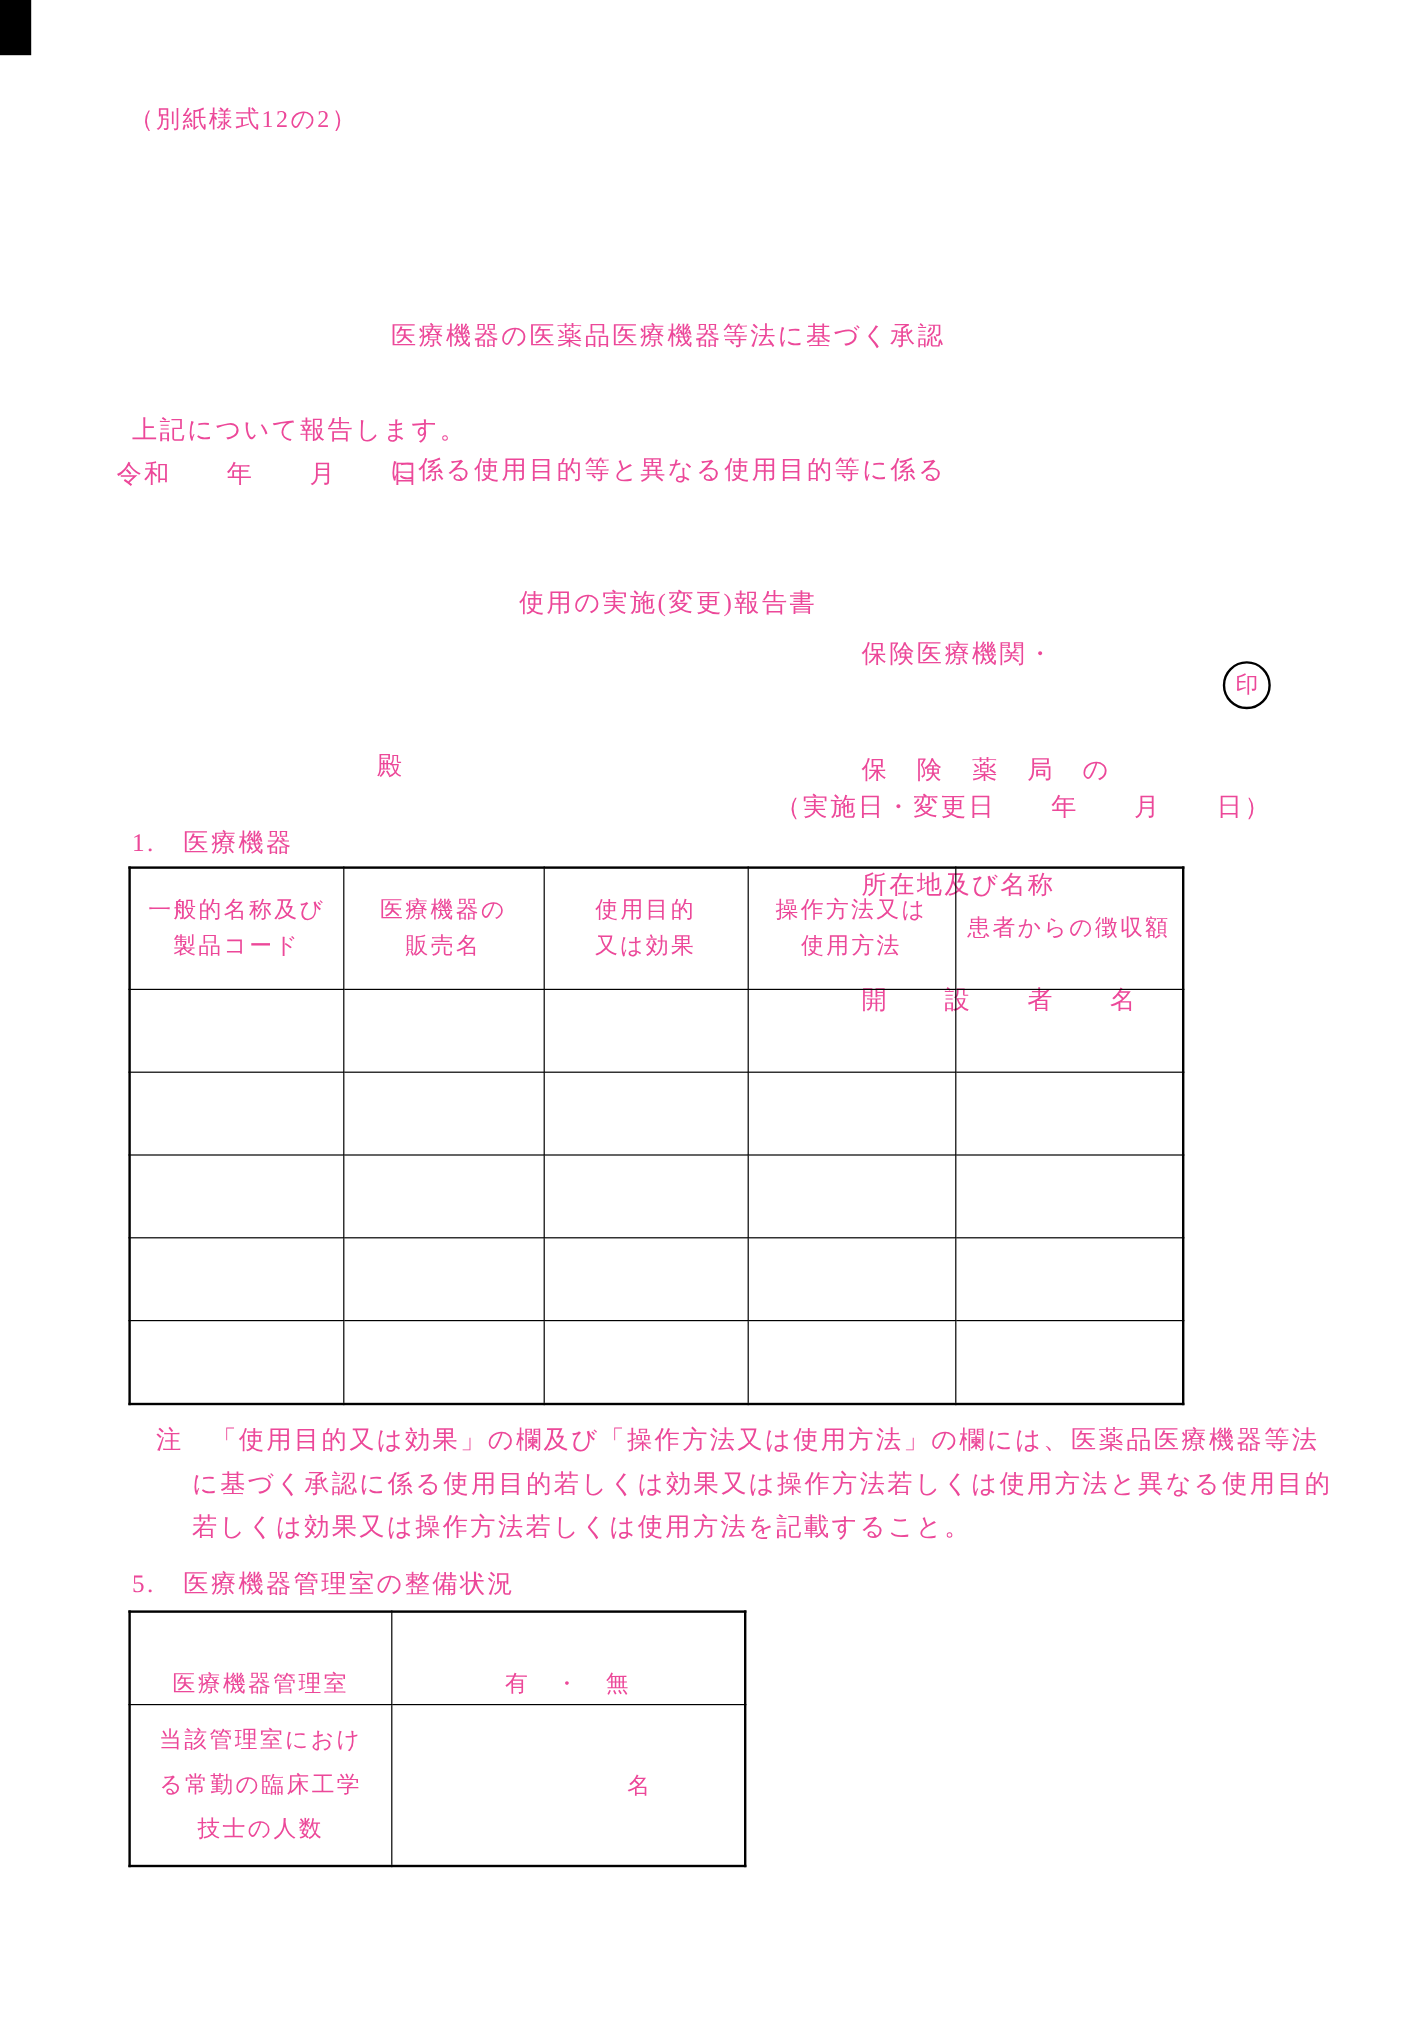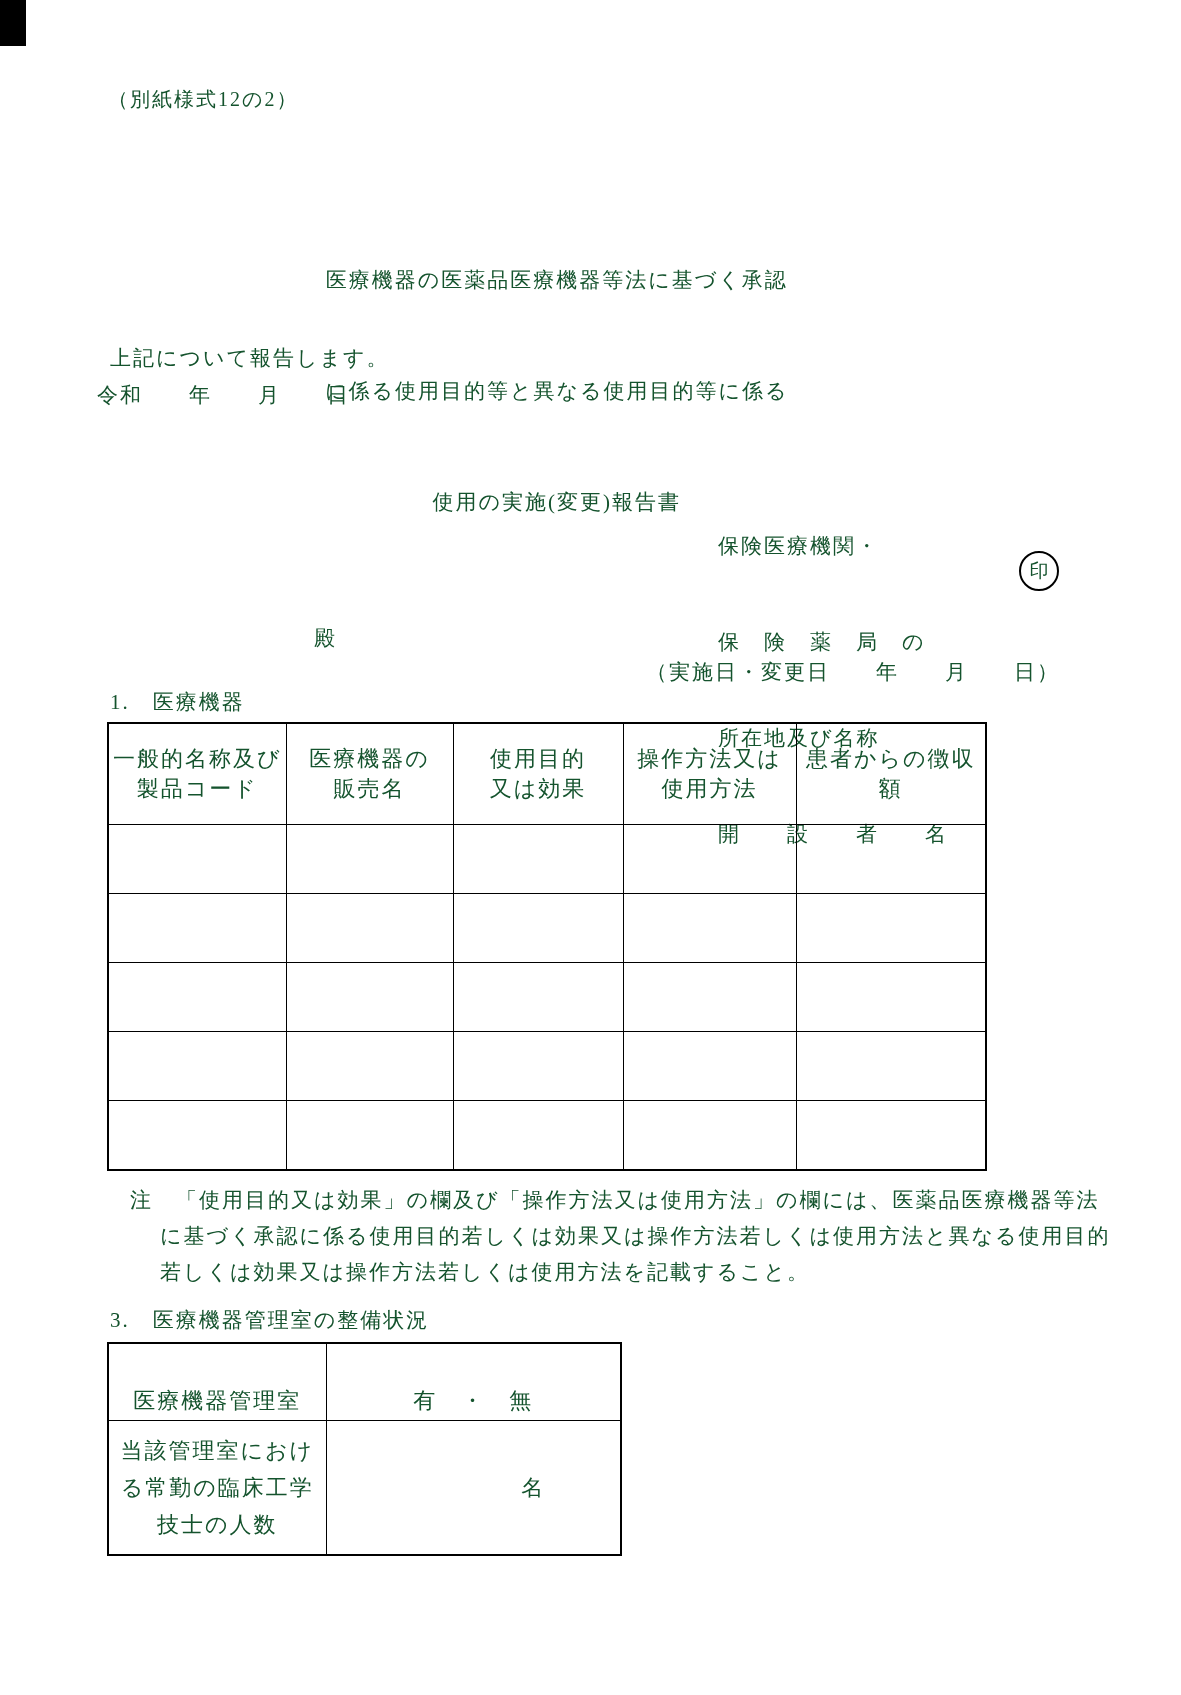--- a/index.html
+++ b/index.html
@@ -1,21 +1,21 @@
 <!DOCTYPE html>
 <html><head>
 <meta charset="utf-8">
 <style>
   html,body { margin:0; padding:0; background:#e8e8e8; }
   .page {
     position:relative;
     width:1181px; height:1695px;
     margin:0 auto;
     background:#ffffff;
-    color:#14532d;
+    color:#ec4899;
     font-family:"Liberation Serif","DejaVu Serif",serif;
     font-size:21px;
     letter-spacing:2px;
     overflow:hidden;
   }
   .abs { position:absolute; white-space:pre; }
   .corner-mark {
     position:absolute; left:0; top:0; width:26px; height:46px;
     background:#000;
   }
@@ -26,21 +26,21 @@
     width:36px; height:36px;
     border:2px solid #000; border-radius:50%;
     display:flex; align-items:center; justify-content:center;
     font-size:19px; letter-spacing:0;
   }
   table.form-table {
     position:absolute;
     border-collapse:collapse;
     border:2px solid #000;
     table-layout:fixed;
-    font-size:22px;
+    font-size:19px;
     letter-spacing:2px;
   }
   table.form-table td {
     border:1px solid #000;
     padding:0;
   }
   .t1 { left:107px; top:722px; width:878px; }
   .t1 td.hdr {
     height:100px; text-align:center; vertical-align:middle;
     white-space:pre-line; line-height:30px;
@@ -149,21 +149,21 @@
         <td class="body-cell"></td>
         <td class="body-cell"></td>
       </tr>
     </tbody>
   </table>
 
   <div class="note-line" style="left:130px; top:1186px;">注　「使用目的又は効果」の欄及び「操作方法又は使用方法」の欄には、医薬品医療機器等法</div>
   <div class="note-line" style="left:160px; top:1222px;text-align:right;">に基づく承認に係る使用目的若しくは効果又は操作方法若しくは使用方法と異なる使用目的</div>
   <div class="note-line" style="left:160px; top:1258px;">若しくは効果又は操作方法若しくは使用方法を記載すること。</div>
 
-  <div class="abs" style="left:110px; top:1306px;">3.　医療機器管理室の整備状況</div>
+  <div class="abs" style="left:110px; top:1306px;">5.　医療機器管理室の整備状況</div>
 
   <table class="form-table t2">
     <colgroup>
       <col style="width:218px">
         <col style="width:295px">
     </colgroup>
     <tbody>
       <tr>
         <td class="r1">医療機器管理室</td>
         <td class="r1">有　・　無</td>

